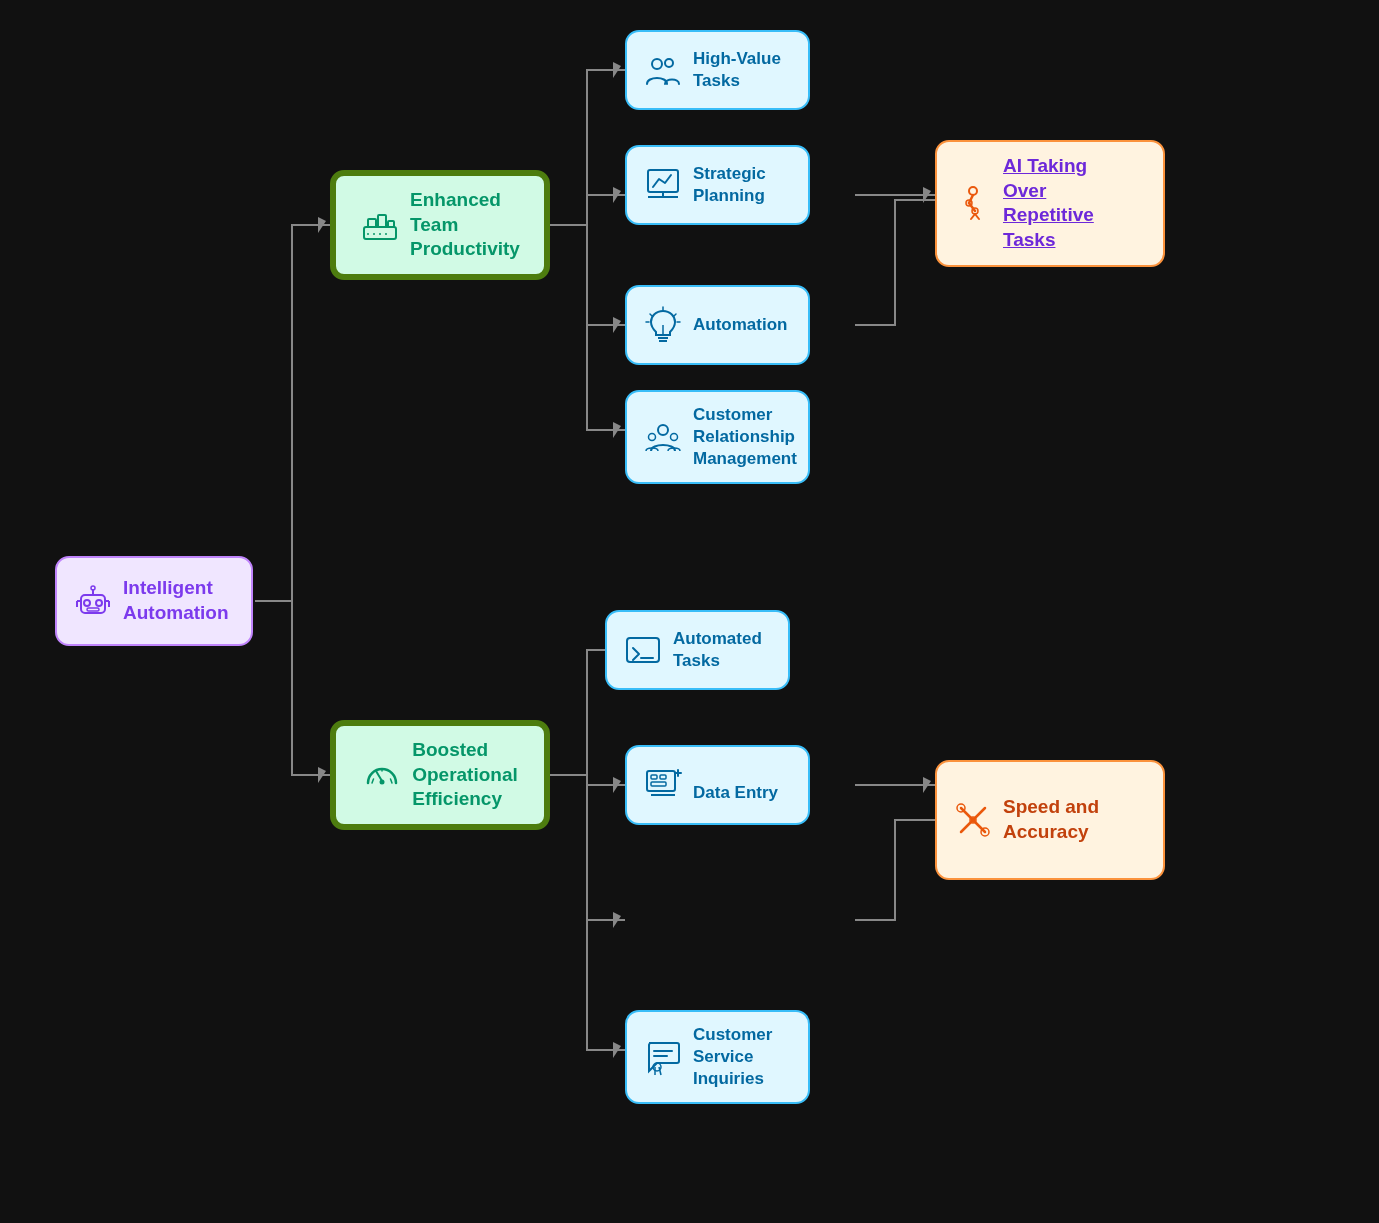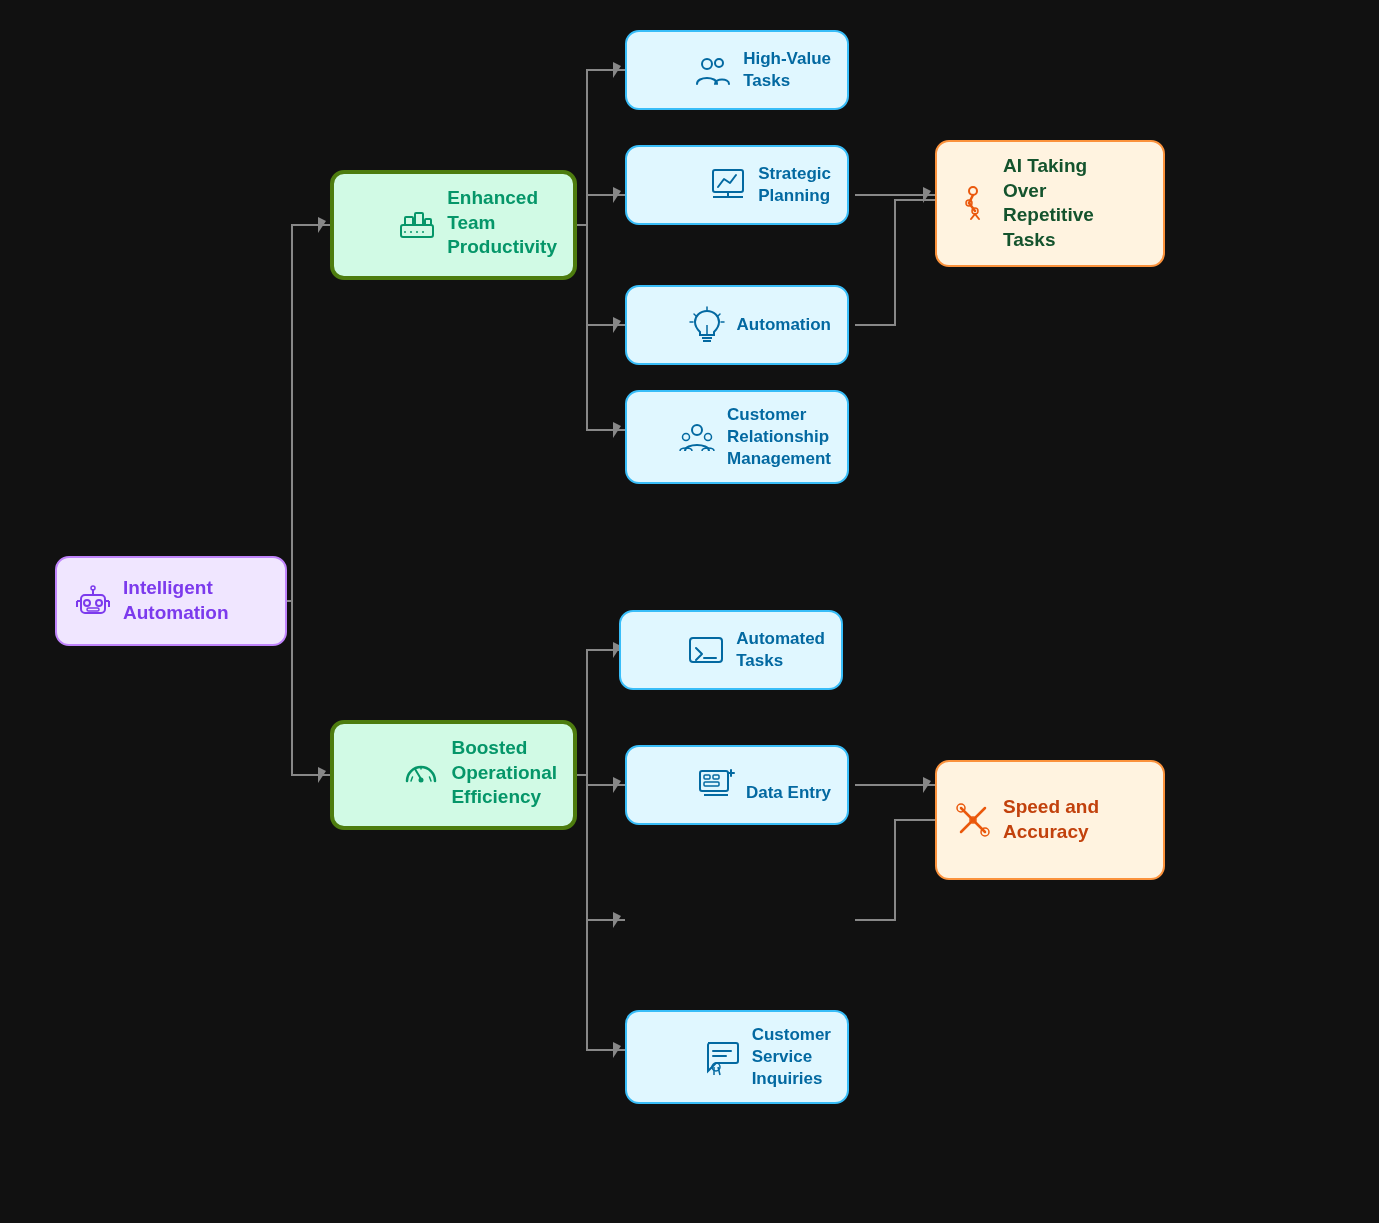--- a/index.html
+++ b/index.html
@@ -27,60 +27,59 @@
     }
     .node-label {
       font-size: 18px;
       font-weight: 600;
       line-height: 1.3;
     }
     
     .node-root {
       background: #f0e6ff;
       border: 2px solid #c084fc;
-      width: 232px;
+      width: 198px;
       min-height: 90px;
       left: 55px;
       top: 556px;
     }
     .node-root .node-label { color: #7c3aed; font-size: 20px; }
 
     
     .node-l1 {
       background: #d1fae5;
-      border: 4px solid #4d7c0f;
-      width: 247px;
+      border: 6px solid #4d7c0f;
+      width: 220px;
       min-height: 110px;
       flex-direction: column;
-      align-items: flex-end;
+      align-items: center;
     }
     .node-l1 .node-label { color: #059669; font-size: 19px; }
     .node-etp { left: 330px; top: 170px; }
     .node-boe { left: 330px; top: 720px; }
 
     
     .node-l2 {
       background: #e0f7ff;
       border: 2px solid #38bdf8;
-      width: 224px;
+      width: 185px;
       min-height: 80px;
       flex-direction: row;
       align-items: center;
-      justify-content: flex-end;
     }
     .node-l2 .node-label { color: #0369a1; font-size: 17px; }
 
     
     .node-hvt { left: 625px; top: 30px; }
     .node-sp  { left: 625px; top: 145px; }
     .node-inn { left: 625px; top: 285px; }
     .node-crm { left: 625px; top: 390px; }
 
     
-    .node-at  { left: 619px; top: 610px; }
+    .node-at  { left: 605px; top: 610px; }
     .node-de  { left: 625px; top: 745px; }
     .node-rg  { left: 625px; top: 880px; }
     .node-csi { left: 625px; top: 1010px; }
 
     
     .node-l3 {
       background: #fff3e0;
       border: 2px solid #fb923c;
       width: 230px;
       min-height: 120px;
@@ -328,21 +327,21 @@
 
         <circle cx="20" cy="8" r="4" stroke="#ea580c" stroke-width="2" fill="none"></circle>
         <line x1="20" y1="12" x2="16" y2="20" stroke="#ea580c" stroke-width="2.5" stroke-linecap="round"></line>
         <line x1="16" y1="20" x2="22" y2="28" stroke="#ea580c" stroke-width="2.5" stroke-linecap="round"></line>
         <circle cx="16" cy="20" r="3" stroke="#ea580c" stroke-width="1.5" fill="none"></circle>
         <circle cx="22" cy="28" r="3" stroke="#ea580c" stroke-width="1.5" fill="none"></circle>
         <line x1="22" y1="31" x2="18" y2="36" stroke="#ea580c" stroke-width="2" stroke-linecap="round"></line>
         <line x1="22" y1="31" x2="26" y2="36" stroke="#ea580c" stroke-width="2" stroke-linecap="round"></line>
       </svg>
     </div>
-    <div class="node-label" style="color:#14532d;">AI Taking<br>Over<br>Repetitive<br>Tasks</div>
+    <div class="node-label" style="color:#6d28d9;text-decoration:underline;">AI Taking<br>Over<br>Repetitive<br>Tasks</div>
   </div>
 
   <div class="node node-l3 node-sa">
     <div class="icon-wrap">
       <svg viewBox="0 0 40 40" fill="none">
 
         <line x1="8" y1="8" x2="32" y2="32" stroke="#ea580c" stroke-width="2.5" stroke-linecap="round"></line>
         <line x1="8" y1="32" x2="32" y2="8" stroke="#ea580c" stroke-width="2.5" stroke-linecap="round"></line>
         <circle cx="8" cy="8" r="4" stroke="#ea580c" stroke-width="1.5" fill="none"></circle>
         <circle cx="32" cy="32" r="4" stroke="#ea580c" stroke-width="1.5" fill="none"></circle>

